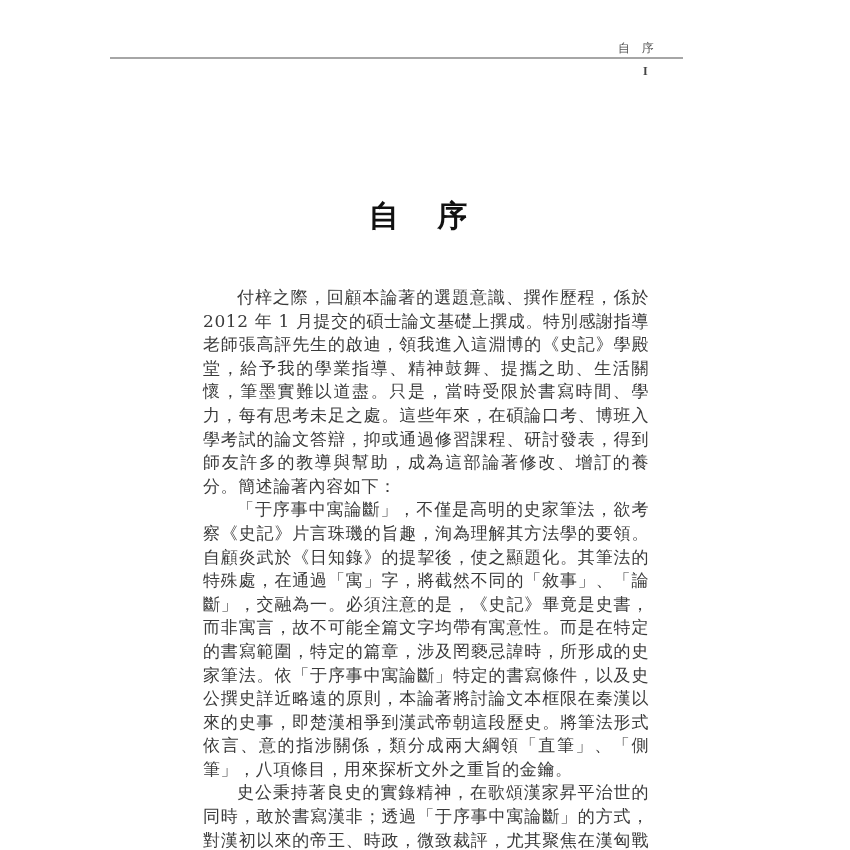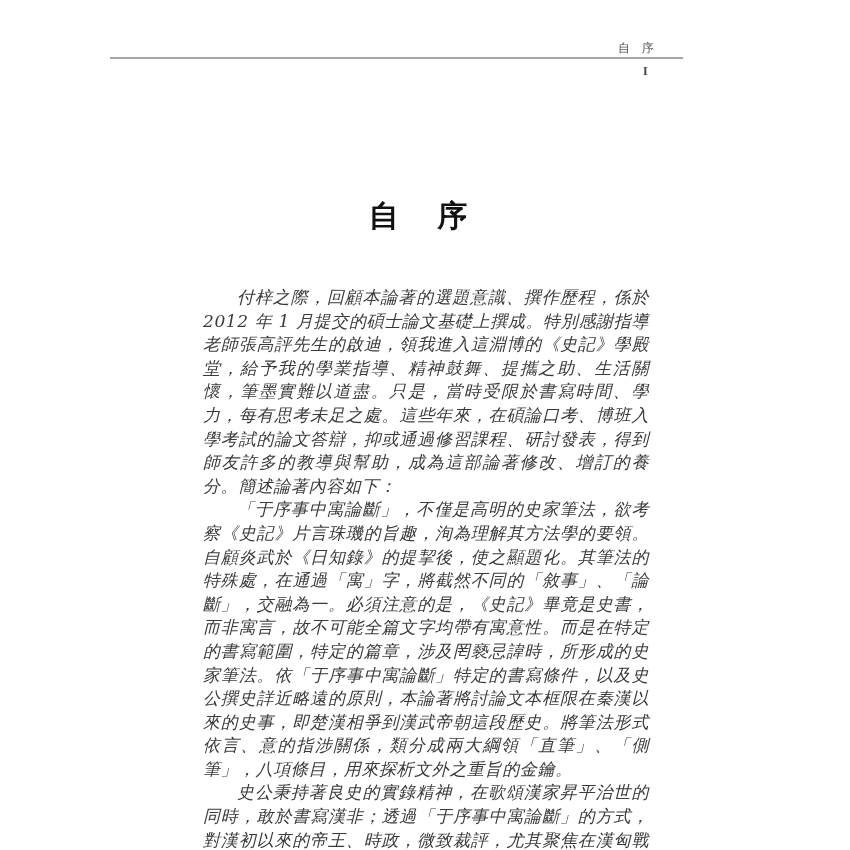--- a/index.html
+++ b/index.html
@@ -9,21 +9,21 @@
     .running-title { position: absolute; left: 618px; top: 0; font-size: 12px; letter-spacing: 4px; color: #555;
                      font-family: "DejaVu Sans", sans-serif; }
     .rule { position: absolute; left: 110px; top: 17px; width: 573px; height: 2px; background: #a6a6a6; }
     .page-num { position: absolute; left: 643px; top: 24px; font-size: 12px; color: #444; font-weight: bold;
                 font-family: "Liberation Serif", serif; }
     .chapter-title { position: absolute; left: 0; top: 196px; width: 850px; text-align: center;
                      font-size: 30px; letter-spacing: 14px; color: #111; font-weight: bold;
                      font-family: "DejaVu Serif", serif; }
     .body-text { position: absolute; left: 203px; top: 286px; width: 446px; }
     .para { margin: 0; font-size: 17px; line-height: 23.6px; color: #3a3a3a; text-align: justify;
-            text-indent: 2em; letter-spacing: 0.6px; font-style: italic; }
+            text-indent: 2em; letter-spacing: 0.6px; }
   </style>
 </head>
 <body>
 
 <div class="running-head">
   <span class="running-title">自 序</span>
   <div class="rule"></div>
   <span class="page-num">I</span>
 </div>
 

